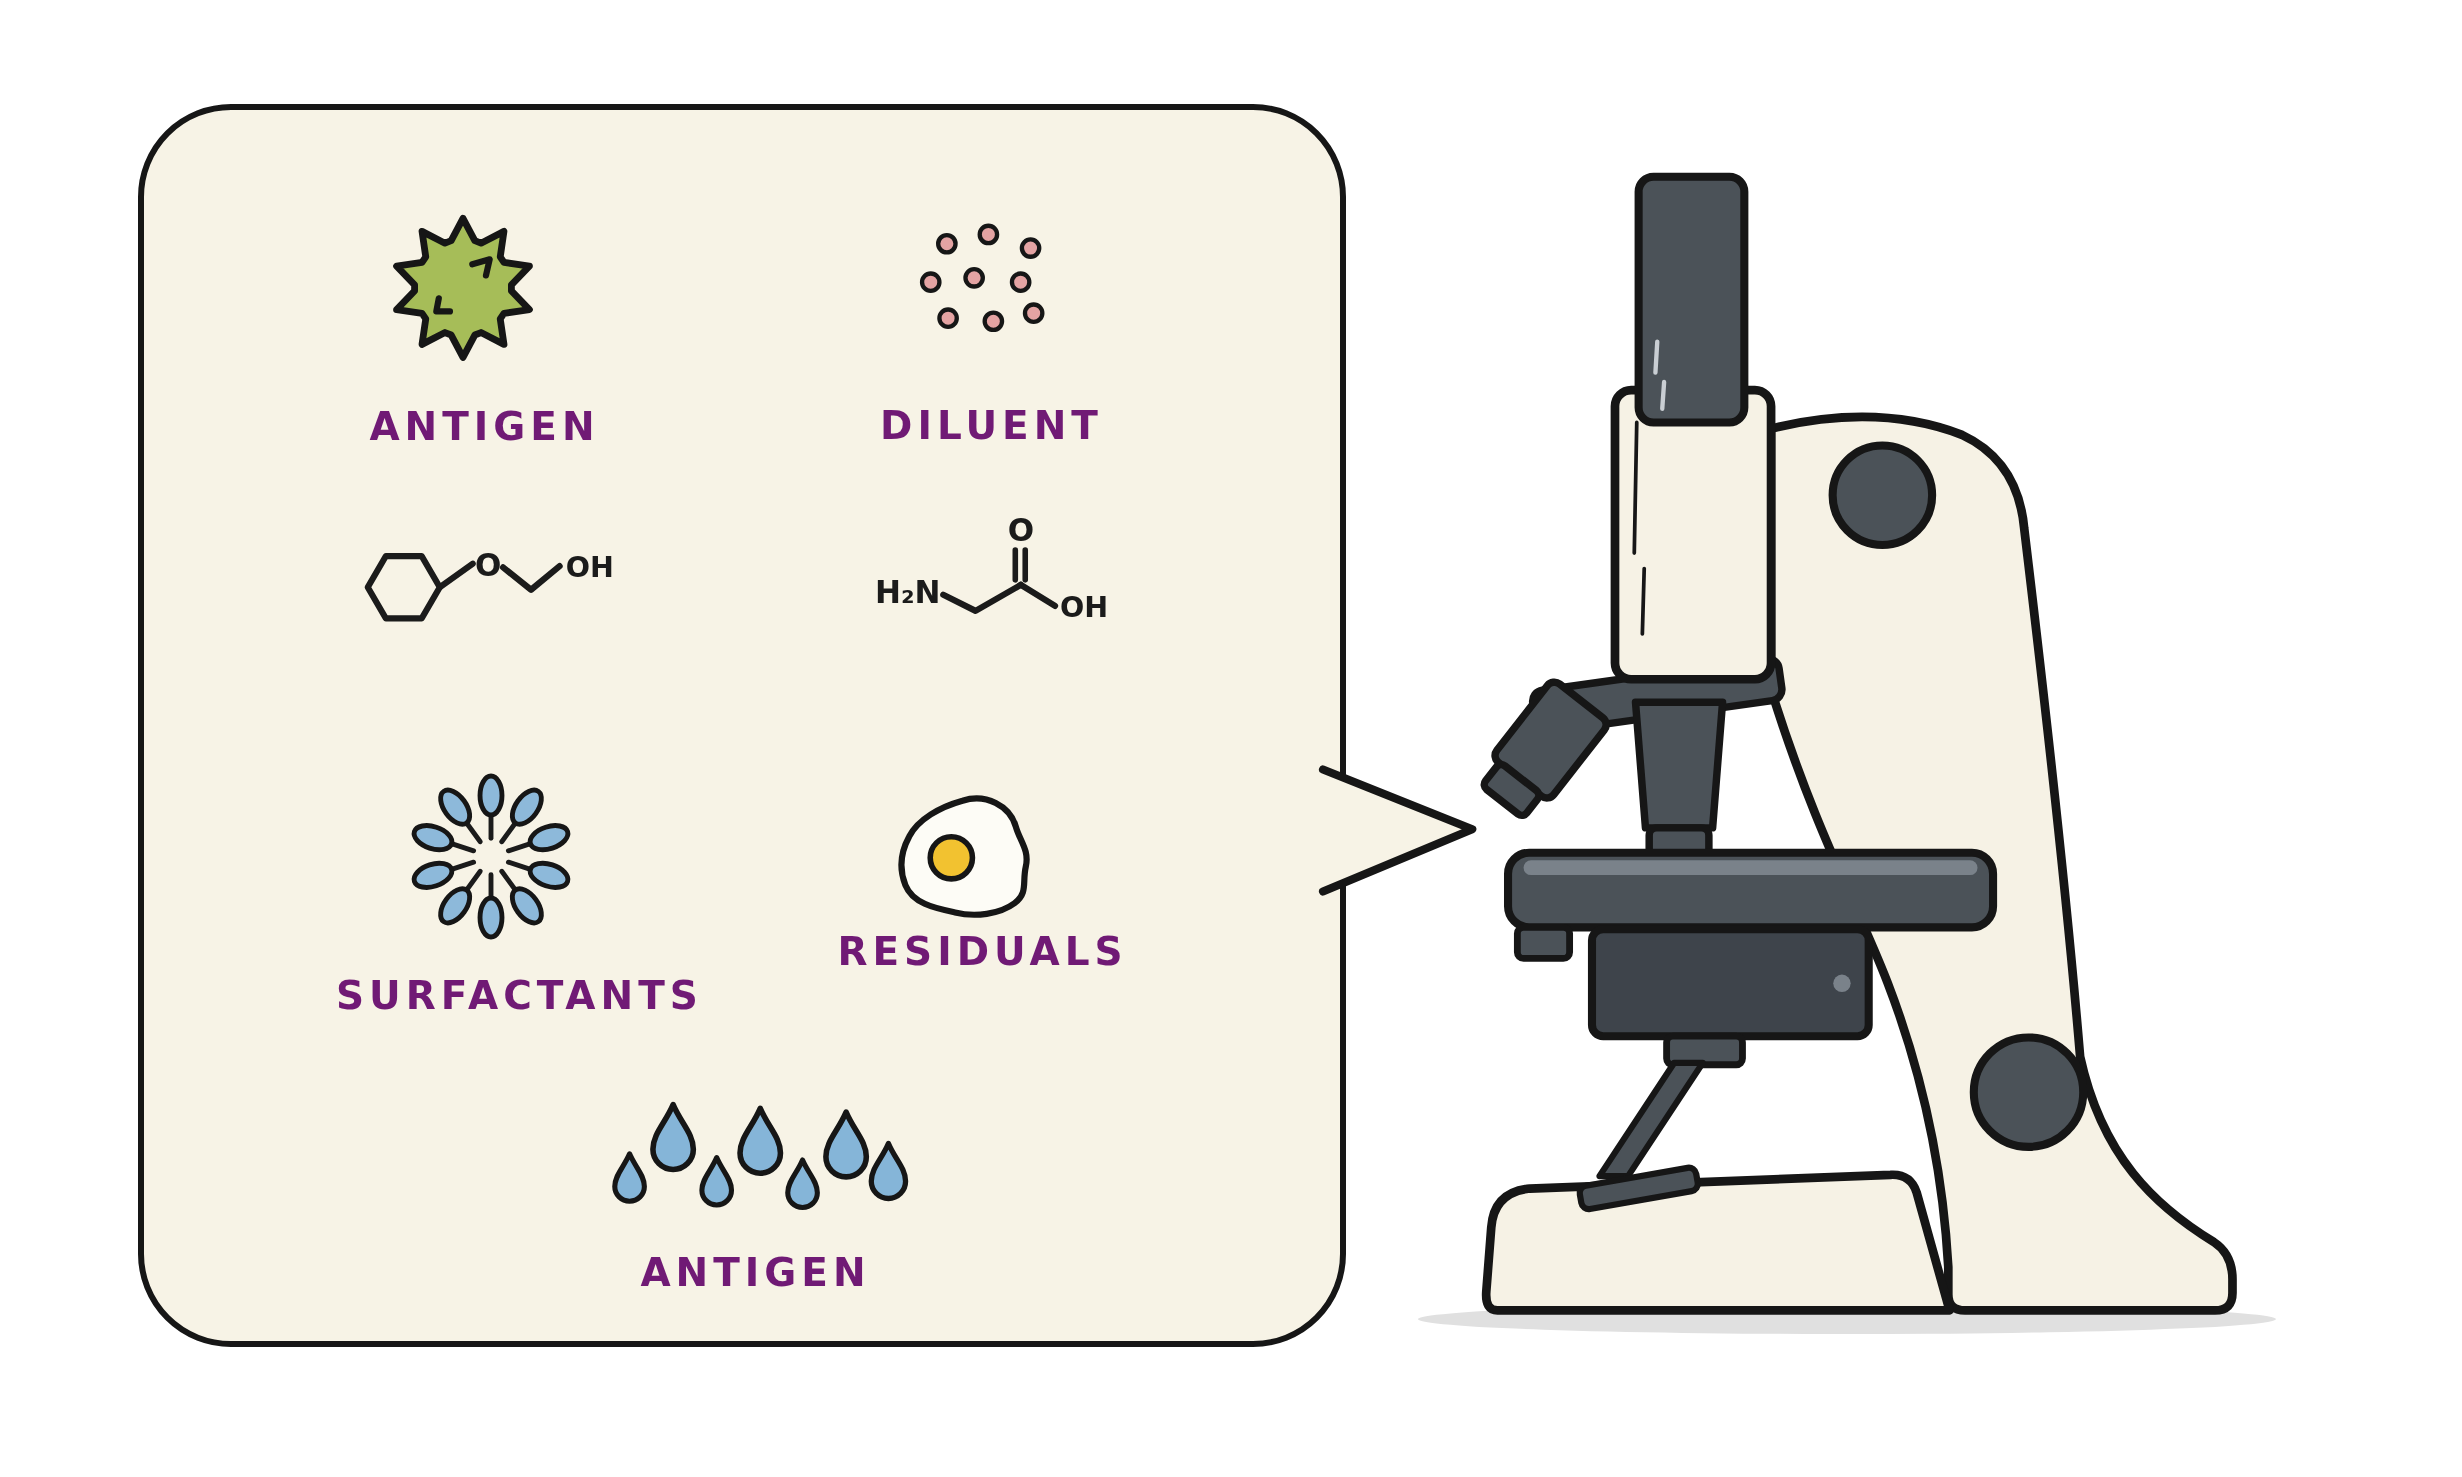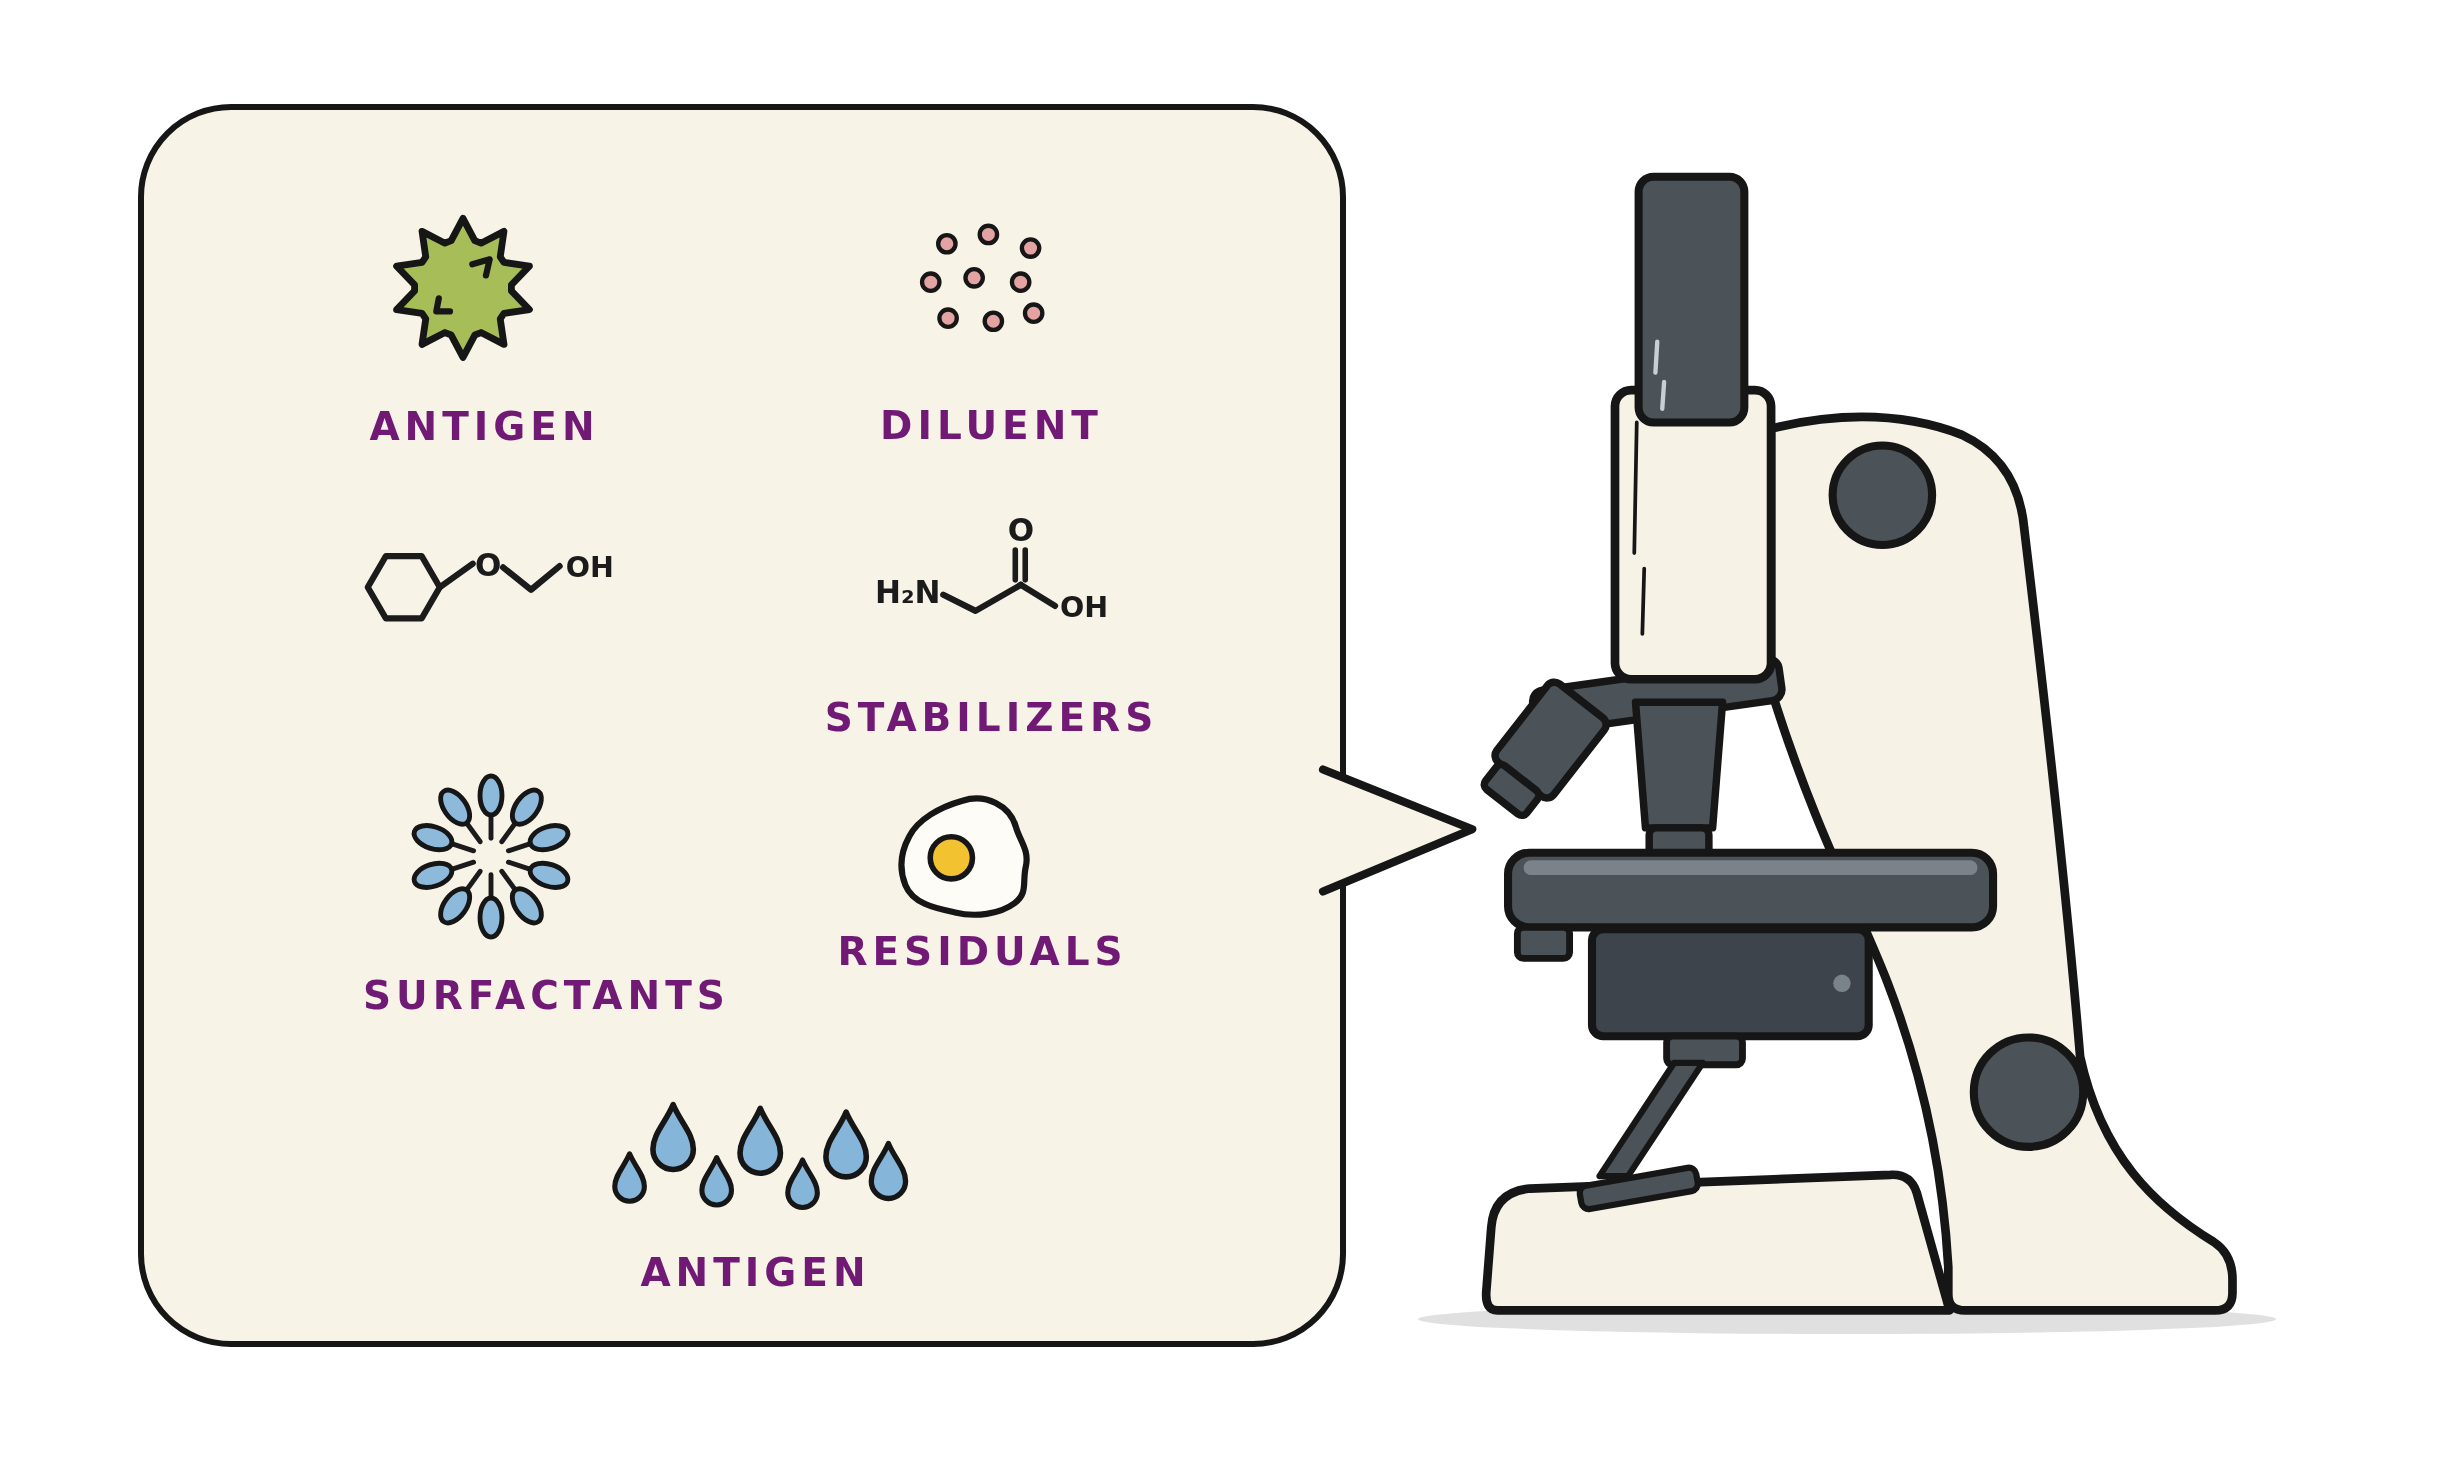--- a/index.html
+++ b/index.html
@@ -80,21 +80,20 @@
   </svg>
 
   <svg class="abs" style="left:870px; top:504px;" width="267" height="143" viewBox="0 0 430 230">
     <text x="8" y="160" text-anchor="start" font-size="50">H₂N</text>
     <path d="M 118 146 L 170 172 L 243 130" fill="none" stroke="#1b1b1b" stroke-width="10" stroke-linecap="round" stroke-linejoin="round"></path>
     <path d="M 234 122 L 234 74 M 250 122 L 250 74" fill="none" stroke="#1b1b1b" stroke-width="9" stroke-linecap="round"></path>
     <text x="243" y="60" text-anchor="middle" font-size="50">O</text>
     <path d="M 243 130 L 298 164" fill="none" stroke="#1b1b1b" stroke-width="10" stroke-linecap="round"></path>
     <text x="306" y="182" text-anchor="start" font-size="46">OH</text>
   </svg>
-  <div class="label" style="left:805px; top:695px; width:373px;">STABILIZERS</div>
 
   <svg class="abs" style="left:404px; top:765px;" width="174" height="183" viewBox="0 0 280 300">
     <g>
       <g transform="rotate(0 140 150)">
           <line x1="140" y1="82" x2="140" y2="120" stroke="#1b1b1b" stroke-width="8" stroke-linecap="round"></line>
           <ellipse cx="140" cy="50" rx="18" ry="32" fill="#8db9da" stroke="#161616" stroke-width="8"></ellipse>
         </g>
       <g transform="rotate(36 140 150)">
           <line x1="140" y1="82" x2="140" y2="120" stroke="#1b1b1b" stroke-width="8" stroke-linecap="round"></line>
           <ellipse cx="140" cy="50" rx="18" ry="32" fill="#8db9da" stroke="#161616" stroke-width="8"></ellipse>
@@ -126,21 +125,21 @@
       <g transform="rotate(288 140 150)">
           <line x1="140" y1="82" x2="140" y2="120" stroke="#1b1b1b" stroke-width="8" stroke-linecap="round"></line>
           <ellipse cx="140" cy="50" rx="18" ry="32" fill="#8db9da" stroke="#161616" stroke-width="8"></ellipse>
         </g>
       <g transform="rotate(324 140 150)">
           <line x1="140" y1="82" x2="140" y2="120" stroke="#1b1b1b" stroke-width="8" stroke-linecap="round"></line>
           <ellipse cx="140" cy="50" rx="18" ry="32" fill="#8db9da" stroke="#161616" stroke-width="8"></ellipse>
         </g>
     </g>
   </svg>
-  <div class="label" style="left:336px; top:973px; width:311px;margin-left:27px;">SURFACTANTS</div>
+  <div class="label" style="left:336px; top:973px; width:311px;">SURFACTANTS</div>
 
   <svg class="abs" style="left:888px; top:788px;" width="149" height="134" viewBox="0 0 240 215">
     <path d="M 120 20 C 158 8 196 28 206 62 C 212 84 228 100 222 126 C 216 152 226 168 204 185 C 180 203 140 208 108 200 C 76 193 40 186 28 156 C 17 128 22 100 34 78 C 48 50 84 30 120 20 Z" fill="#fdfcf6" stroke="#161616" stroke-width="10" stroke-linejoin="round"></path>
     <circle cx="102" cy="112" r="34" fill="#f2c230" stroke="#161616" stroke-width="9"></circle>
   </svg>
   <div class="label" style="left:827px; top:929px; width:311px;">RESIDUALS</div>
 
   <svg class="abs" style="left:591px; top:1066px;" width="336" height="165" viewBox="0 0 540 265">
     <g>
       <g transform="translate(62,182) scale(0.82)">

